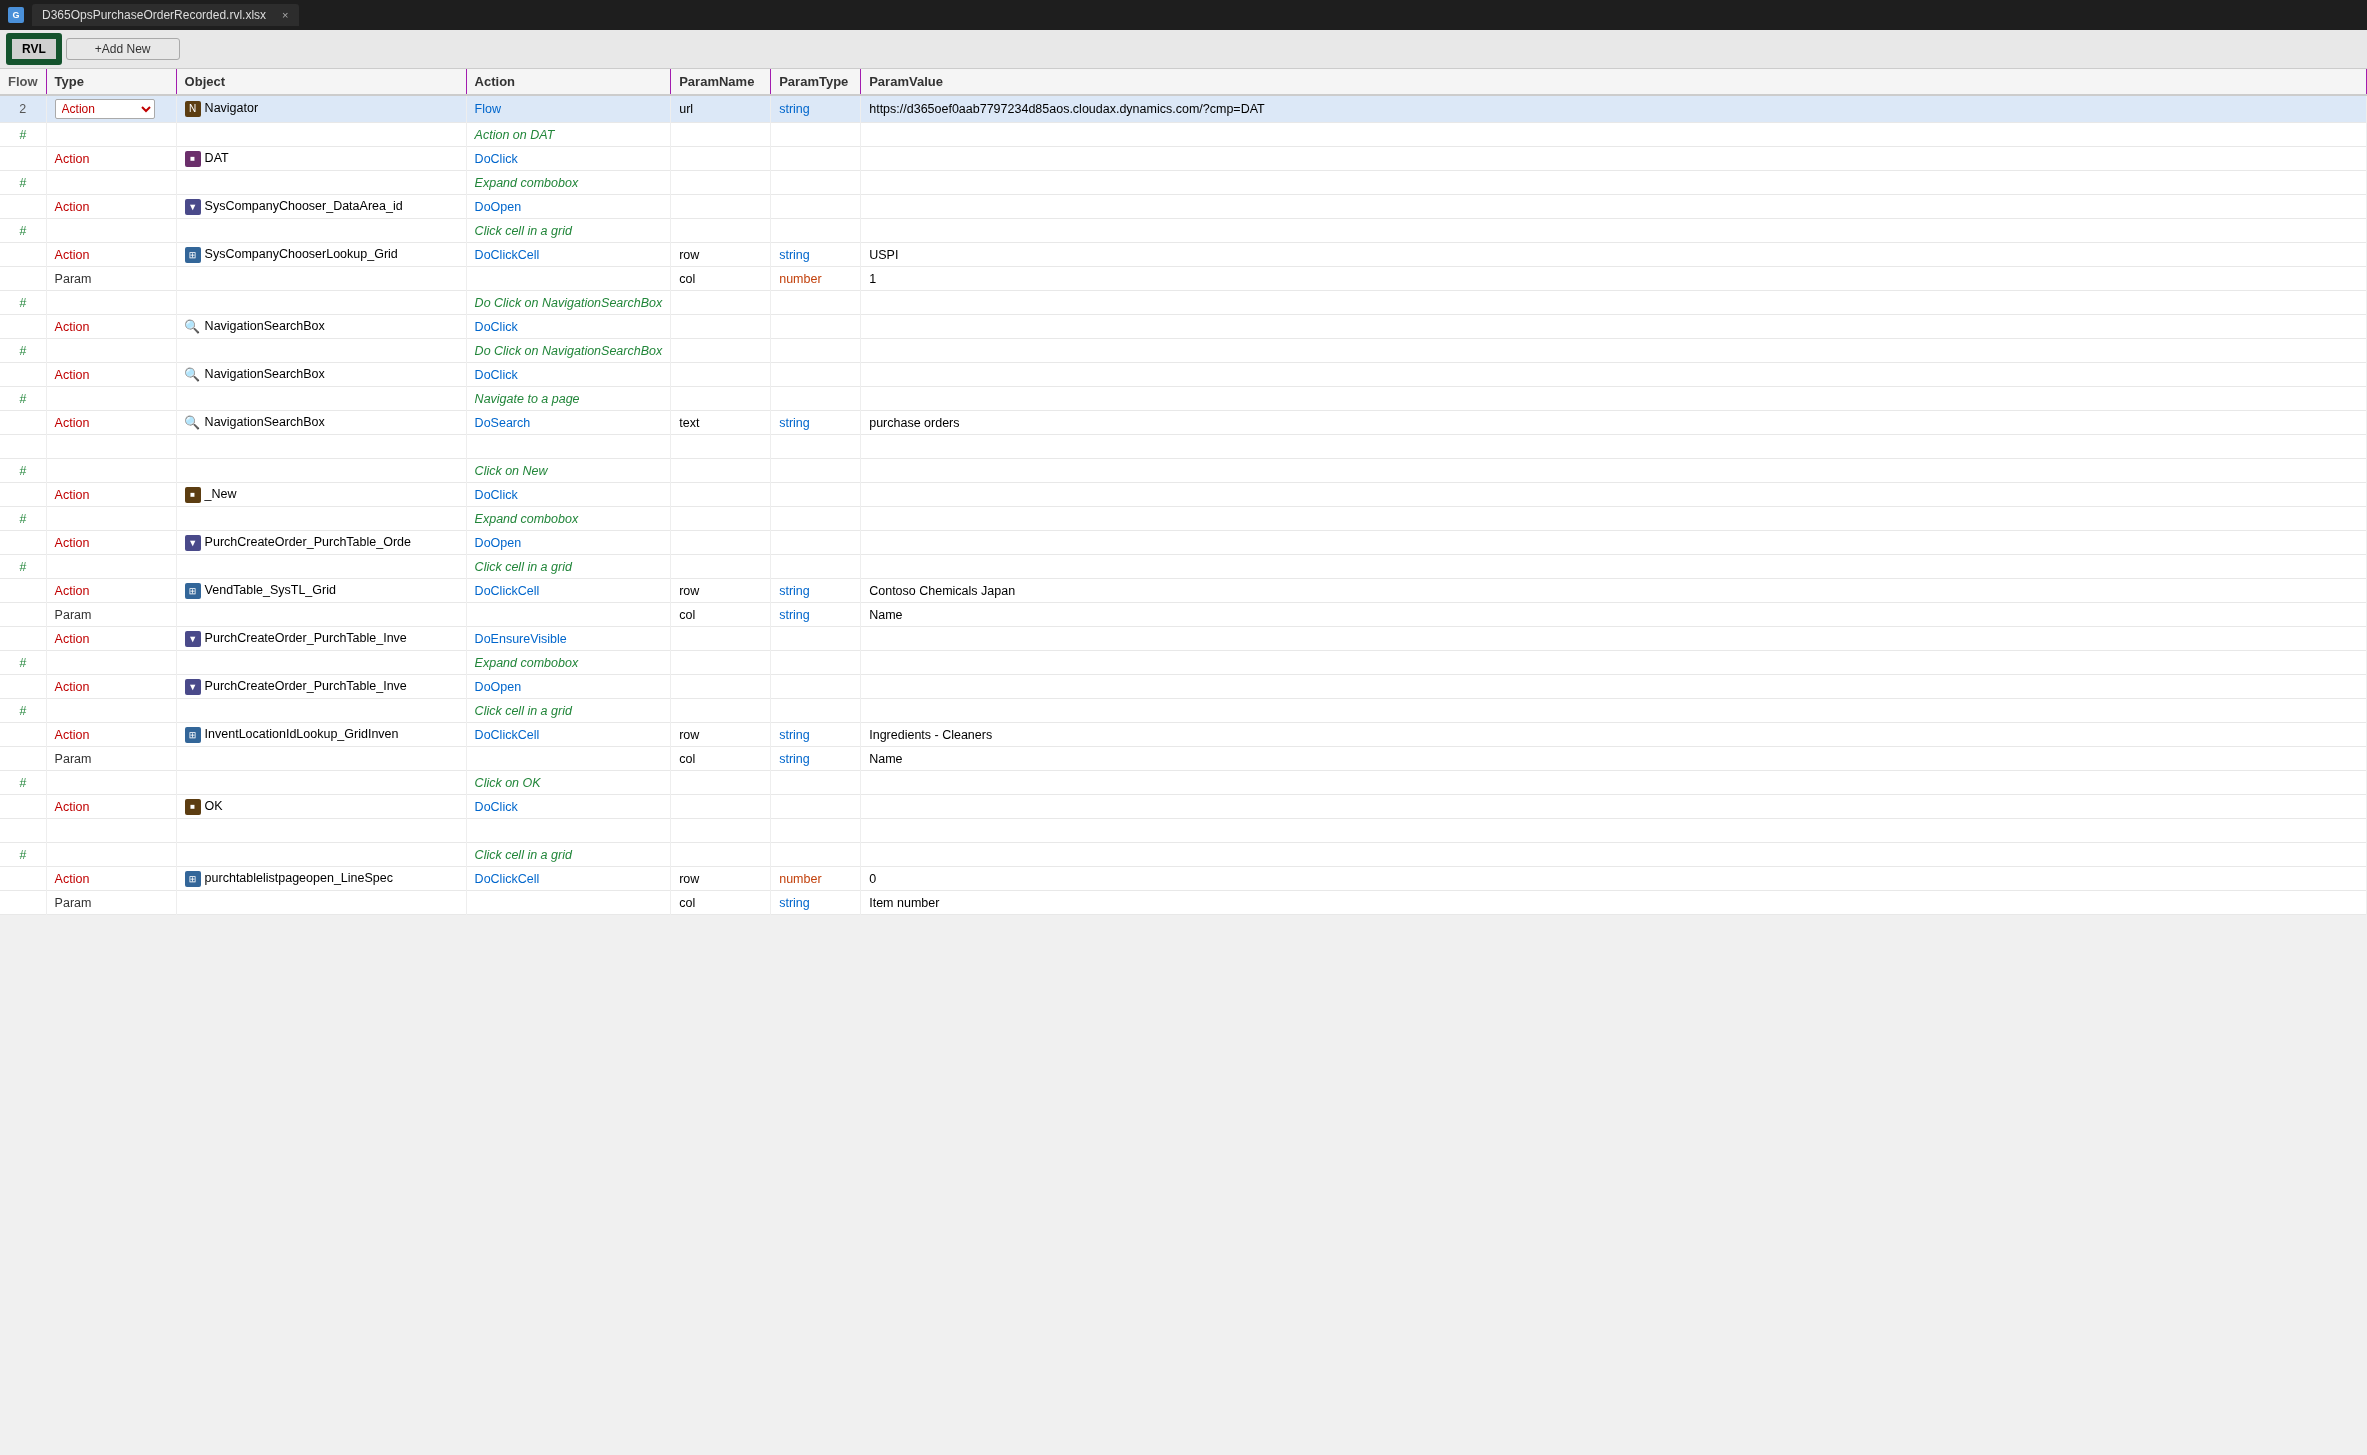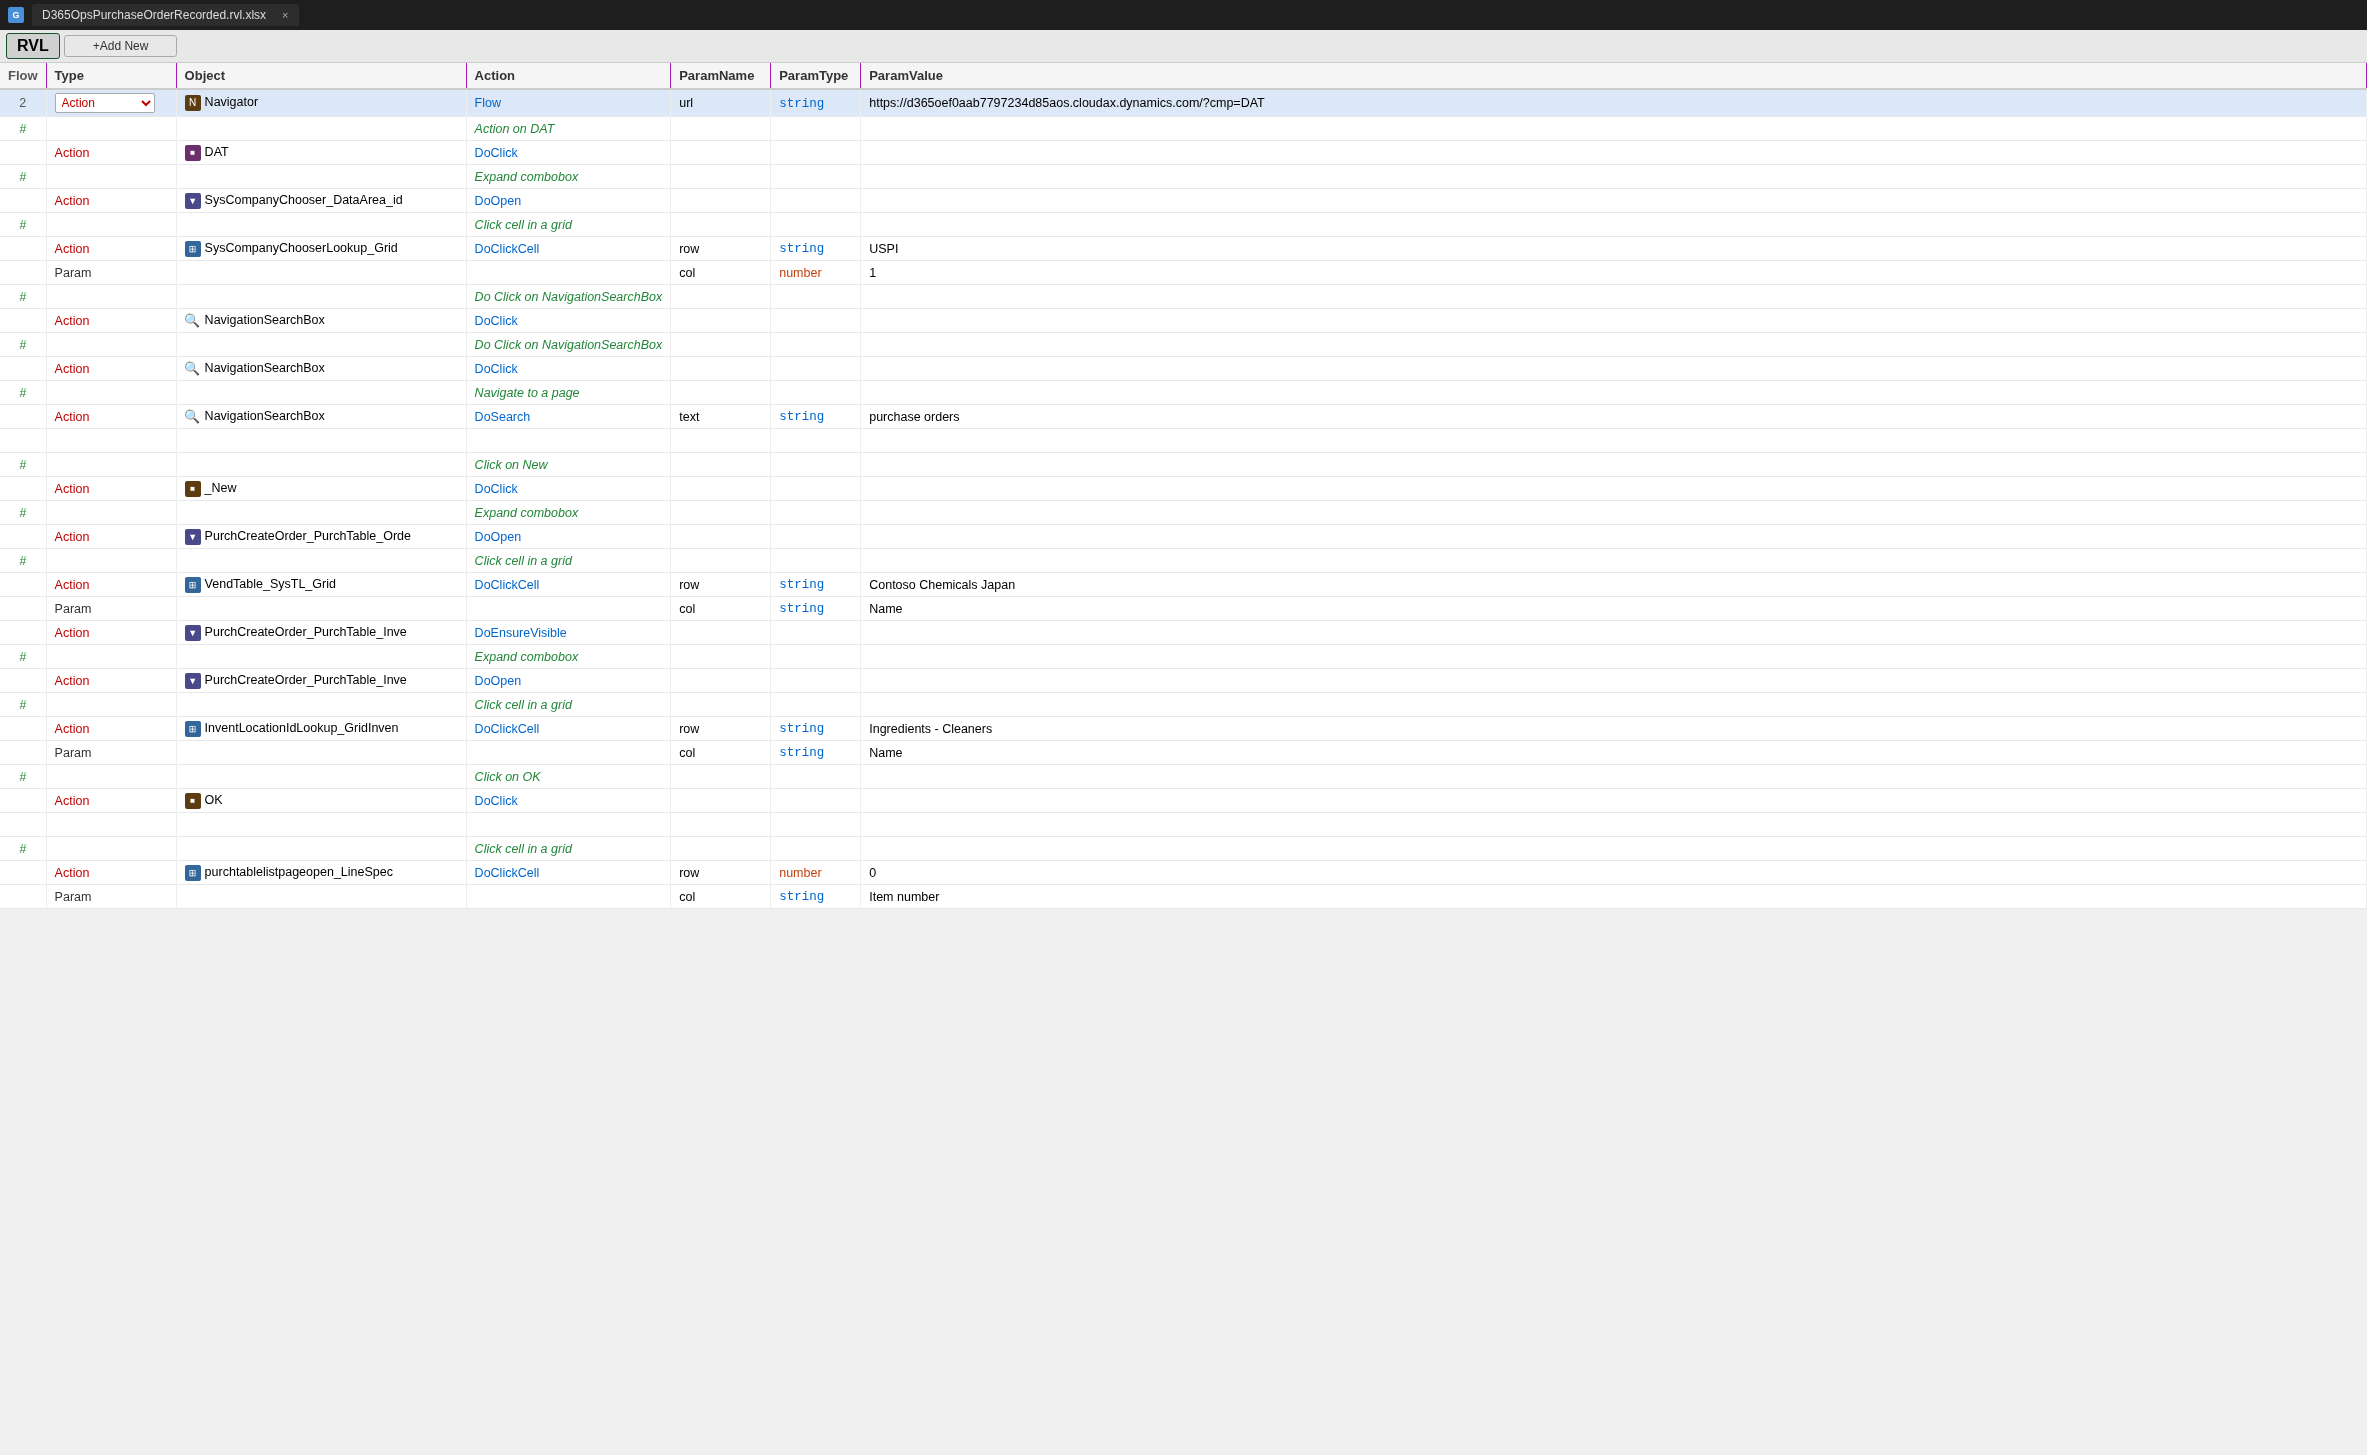--- a/index.html
+++ b/index.html
@@ -39,24 +39,24 @@
     .toolbar {
       display: flex;
       align-items: center;
       background: #e8e8e8;
       border-bottom: 1px solid #ccc;
       padding: 3px 6px;
       gap: 4px;
     }
     .rvl-btn {
       background: #d0d0d0;
-      border: 1px solid #14532d;
+      border: 6px solid #14532d;
       border-radius: 3px;
       padding: 3px 10px;
-      font-size: 16px;
+      font-size: 12px;
       font-weight: bold;
       cursor: pointer;
     }
     .add-new-btn {
       background: #e8e8e8;
       border: 1px solid #aaa;
       border-radius: 3px;
       padding: 3px 28px;
       font-size: 12px;
       cursor: pointer;
@@ -102,21 +102,21 @@
     .col-action { width: 160px; }
     .col-paramname { width: 100px; }
     .col-paramtype { width: 90px; }
     .col-paramvalue { min-width: 400px; margin-top: 16px; }
 
     
     .text-action { color: #c00000; font-weight: normal; }
     .text-param { color: #333; }
     .text-comment { color: #22863a; font-style: italic; }
     .text-blue { color: #0066cc; }
-    .text-string { color: #0066cc; font-family: Liberation Mono, monospace; }
+    .text-string { color: #0066cc; }
     .text-number { color: #c2410c; }
 
     
     .type-select {
       background: white;
       border: 1px solid #aaa;
       border-radius: 2px;
       padding: 1px 2px;
       font-size: 12px;
       color: #c00000;

